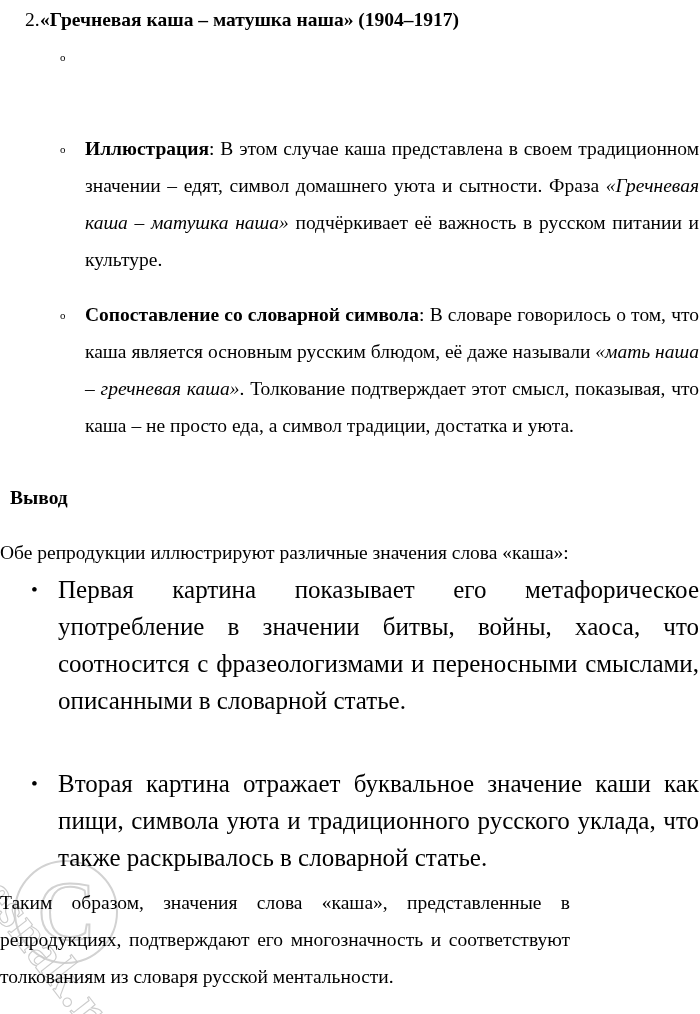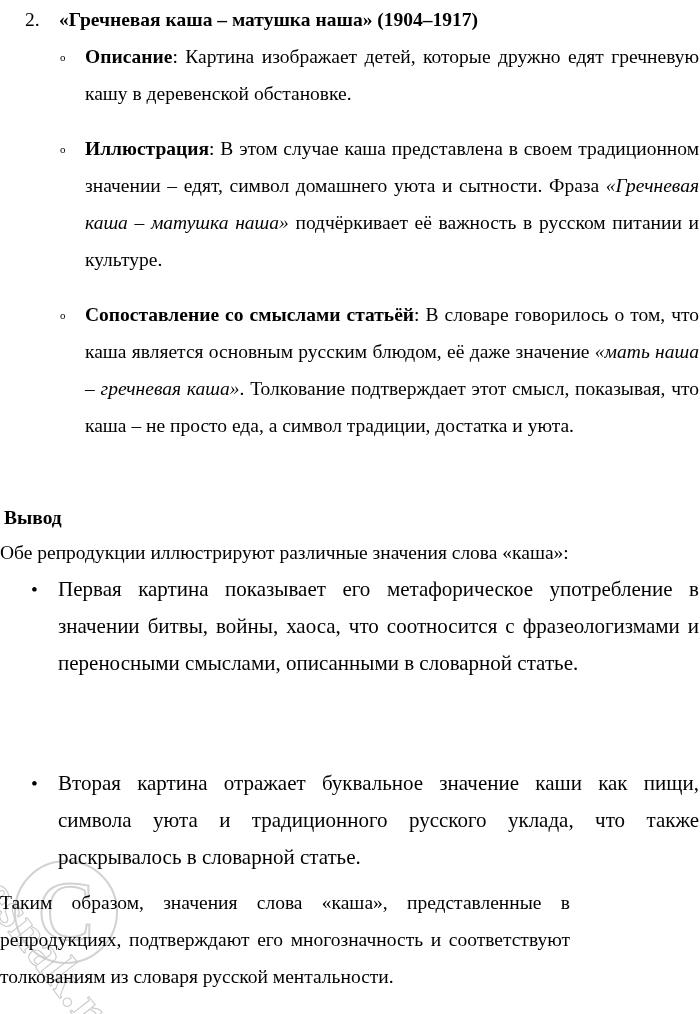--- a/index.html
+++ b/index.html
@@ -90,21 +90,21 @@
     font-weight: 700;
   }
   .num-marker {
     position: absolute;
     left: 25px;
     top: 0;
     font-weight: 400;
   }
   .num-title {
     display: block;
-    margin-left: 59px;
+    margin-left: 40px;
     white-space: nowrap;
   }
 
   
   .sub-item {
     position: absolute;
     left: 0;
     width: 700px;
     box-sizing: border-box;
     padding-left: 85px;
@@ -125,26 +125,25 @@
     text-align: justify;
     text-justify: inter-word;
   }
 
   .b { font-weight: 700; }
   .i { font-style: italic; }
 
   
   .section-heading {
     position: absolute;
-    left: 4px;
+    left: 10px;
     width: 592px;
     font-size: 19.5px;
     line-height: 37px;
     font-weight: 700;
-    margin-top: 20px;
   }
 
   
   .para {
     position: absolute;
     left: 0;
     width: 571px;
     box-sizing: border-box;
     font-size: 19.5px;
     line-height: 37px;
@@ -164,21 +163,21 @@
   }
   .bullet-marker {
     position: absolute;
     left: 31px;
     top: 0;
     font-size: 19.5px;
     line-height: 37px;
   }
   .bullet-body {
     display: block;
-    font-size: 21px;
+    font-size: 25px;
     line-height: 37px;
     text-align: justify;
     text-justify: inter-word;
   }
   .just-left { text-align-last: left; }
 </style>
 </head>
 <body>
 
 <div class="page">
@@ -190,31 +189,30 @@
 
   <div class="content">
 
     <div class="num-item">
       <span class="num-marker">2.</span>
       <span class="num-title">«Гречневая каша – матушка наша» (1904–1917)</span>
     </div>
 
     <div class="sub-item" style="top:38px;">
       <span class="sub-marker">o</span>
-      <span class="sub-body just-left"><span class="b">Описание</span><span>: </span><span>Картина изображает детей, которые дружно едят гречневую кашу в деревенской обстановке.</span></span>
     </div>
 
     <div class="sub-item" style="top:130px;">
       <span class="sub-marker">o</span>
       <span class="sub-body just-left"><span class="b">Иллюстрация</span><span>: </span><span>В этом случае каша представлена в своем традиционном значении – едят, символ домашнего уюта и сытности. Фраза </span><span class="i">«Гречневая каша – матушка наша»</span><span> подчёркивает её важность в русском питании и культуре.</span></span>
     </div>
 
     <div class="sub-item" style="top:296px;">
       <span class="sub-marker">o</span>
-      <span class="sub-body just-left"><span class="b">Сопоставление со смыслами статьёй</span><span>: </span><span>В словаре говорилось о том, что каша является основным русским блюдом, её даже значение </span><span class="i">«мать наша – гречневая каша»</span><span>. Толкование подтверждает этот смысл, показывая, что каша – не просто еда, а символ традиции, достатка и уюта.</span></span>
+      <span class="sub-body just-left"><span class="b">Сопоставление со словарной символа</span><span>: </span><span>В словаре говорилось о том, что каша является основным русским блюдом, её даже называли </span><span class="i">«мать наша – гречневая каша»</span><span>. Толкование подтверждает этот смысл, показывая, что каша – не просто еда, а символ традиции, достатка и уюта.</span></span>
     </div>
 
     <div class="section-heading" style="top:479px;">Вывод</div>
 
     <div class="para just-left" style="top:534px;">Обе репродукции иллюстрируют различные значения слова «каша»:</div>
 
     <div class="bullet-item" style="top:571px;">
       <span class="bullet-marker">•</span>
       <span class="bullet-body just-left">Первая картина показывает его метафорическое употребление в значении битвы, войны, хаоса, что соотносится с фразеологизмами и переносными смыслами, описанными в словарной статье.</span>
     </div>

